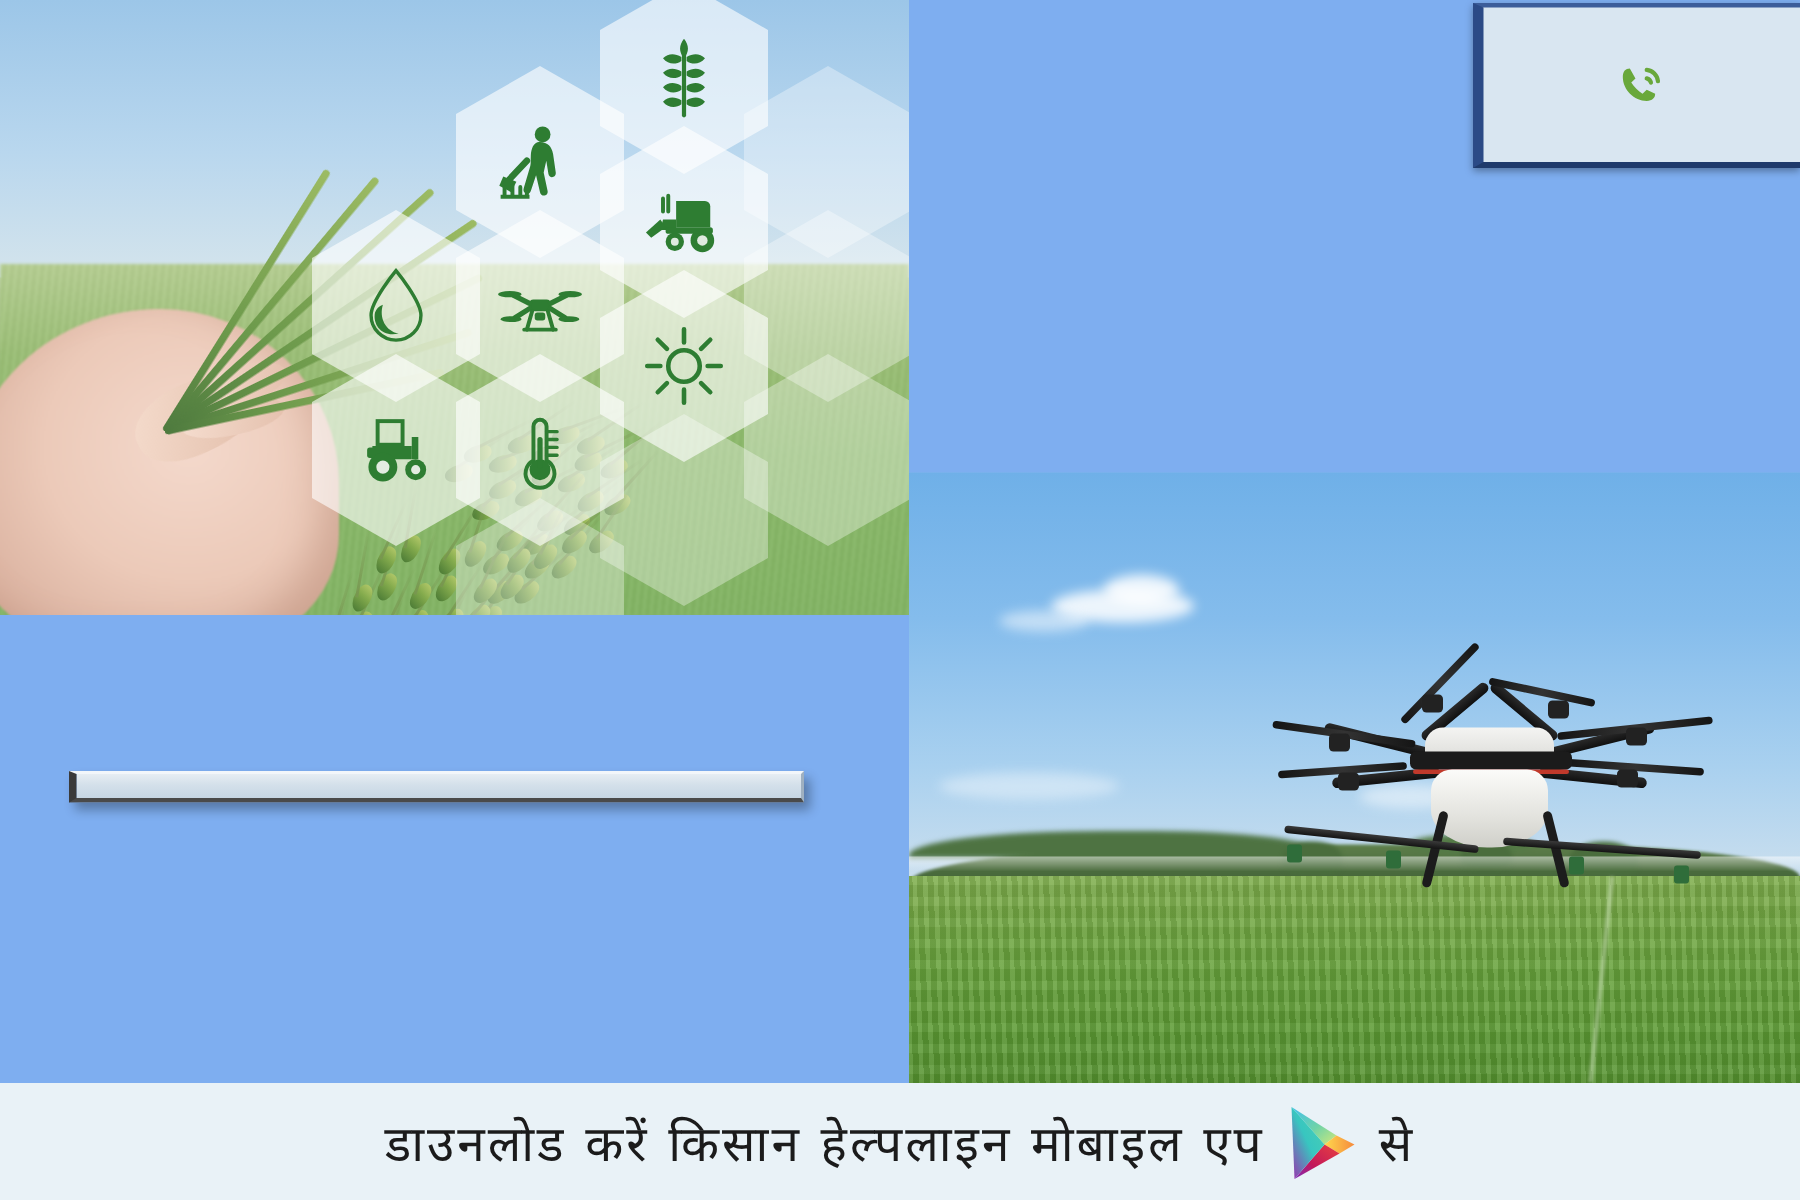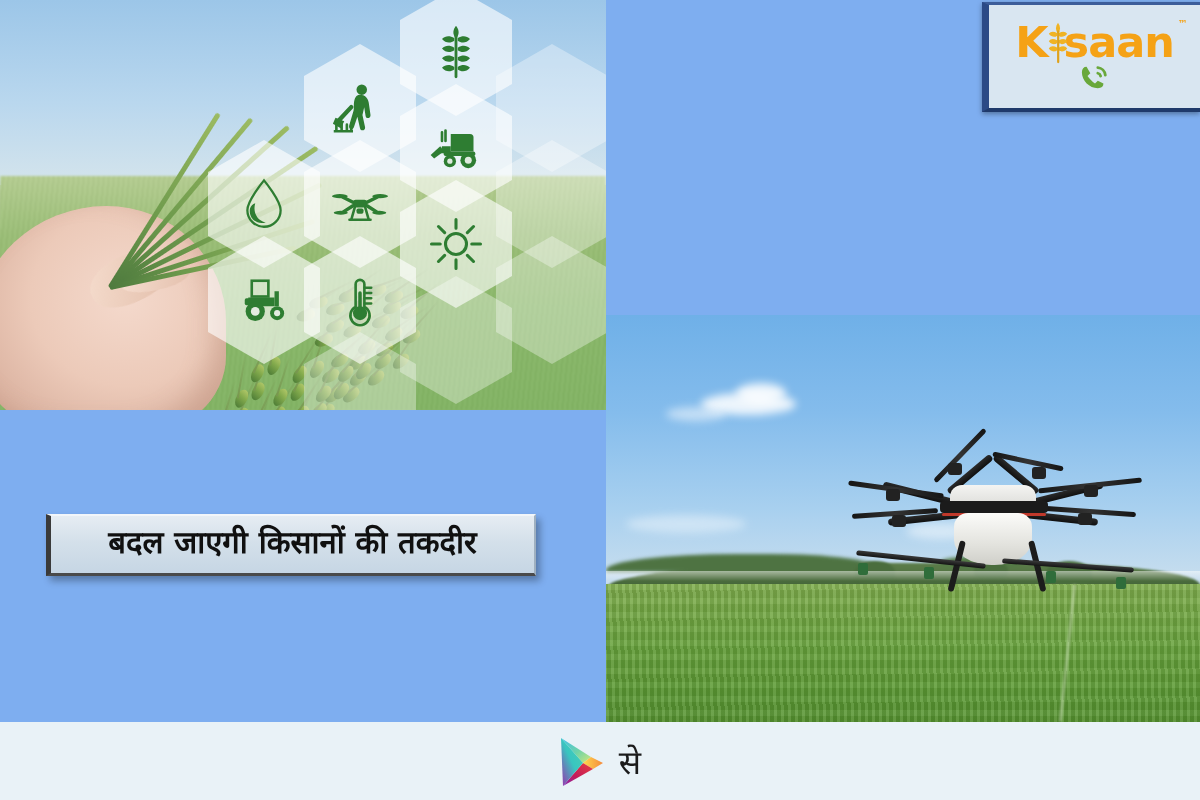--- a/index.html
+++ b/index.html
@@ -573,32 +573,20 @@
       </div>
 
       <div class="hex dim" style="left:210px; top:148px;"></div>
       <div class="hex dim" style="left:210px; top:244px;"></div>
       <div class="hex dim" style="left:114px; top:284px;"></div>
       <div class="hex dim" style="left:18px;  top:340px;"></div>
     </div>
   </div>
 
   <div class="logo-badge">
-    <div class="logo-line1">
-      <span>K</span><span class="wheat-i">
-        <svg viewBox="0 0 24 48" aria-hidden="true">
-          <path d="M12 2c3 4 3 8 0 12-3-4-3-8 0-12z" fill="#F0B323"></path>
-          <path d="M11 13c-4-2-7-2-9 1 3 4 7 4 9 2zM13 13c4-2 7-2 9 1-3 4-7 4-9 2z" fill="#F0B323"></path>
-          <path d="M11 21c-4-2-7-2-9 1 3 4 7 4 9 2zM13 21c4-2 7-2 9 1-3 4-7 4-9 2z" fill="#F0B323"></path>
-          <path d="M11 29c-4-2-7-2-9 1 3 4 7 4 9 2zM13 29c4-2 7-2 9 1-3 4-7 4-9 2z" fill="#F0B323"></path>
-          <rect x="11" y="10" width="2.4" height="36" rx="1.2" fill="#E0A21A"></rect>
-        </svg>
-      </span><span>saan</span>
-      <span class="tm">™</span>
-    </div>
     <div class="logo-line2">
       <span class="phone-ico">
         <svg viewBox="0 0 32 32" aria-hidden="true">
           <path d="M7 5c-3 0-5 2-5 6 0 9 8 17 17 17 4 0 6-2 6-5l-6-3-3 3c-3-2-6-5-8-8l3-3z" fill="#69A83B"></path>
           <path d="M19 6a9 9 0 0 1 8 8" fill="none" stroke="#69A83B" stroke-width="3" stroke-linecap="round"></path>
           <path d="M19 12a4 4 0 0 1 3 3" fill="none" stroke="#69A83B" stroke-width="3" stroke-linecap="round"></path>
         </svg>
       </span>
     </div>
   </div>
@@ -653,24 +641,24 @@
       <div class="d-boom" style="left:14px;  top:112px; width:130px; transform:rotate(6deg);"></div>
       <div class="d-boom" style="left:160px; top:118px; width:132px; transform:rotate(4deg);"></div>
       <div class="d-nozzle" style="left:16px;  top:118px;"></div>
       <div class="d-nozzle" style="left:82px;  top:122px;"></div>
       <div class="d-nozzle" style="left:204px; top:126px;"></div>
       <div class="d-nozzle" style="left:274px; top:132px;"></div>
     </div>
   </div>
 
   <div class="headline-box">
-    <span class="hl">बदल जाएगी किसानों की तकदीर</span>
   </div>
 
   <div class="cta-bar">
+    <span class="cta-text">डाउनलोड  करें  किसान  हेल्पलाइन  मोबाइल  एप</span>
     <span class="gplay">
       <svg viewBox="0 0 48 52" aria-hidden="true">
         <defs>
           <linearGradient id="gp1" x1="0" y1="0" x2="1" y2="1">
             <stop offset="0%" stop-color="#3FBFEC"></stop>
               <stop offset="55%" stop-color="#6FD3A8"></stop>
             <stop offset="100%" stop-color="#CFE87A"></stop>
           </linearGradient>
           <linearGradient id="gp2" x1="0" y1="0" x2="1" y2="0">
             <stop offset="0%" stop-color="#FFD84D"></stop>

